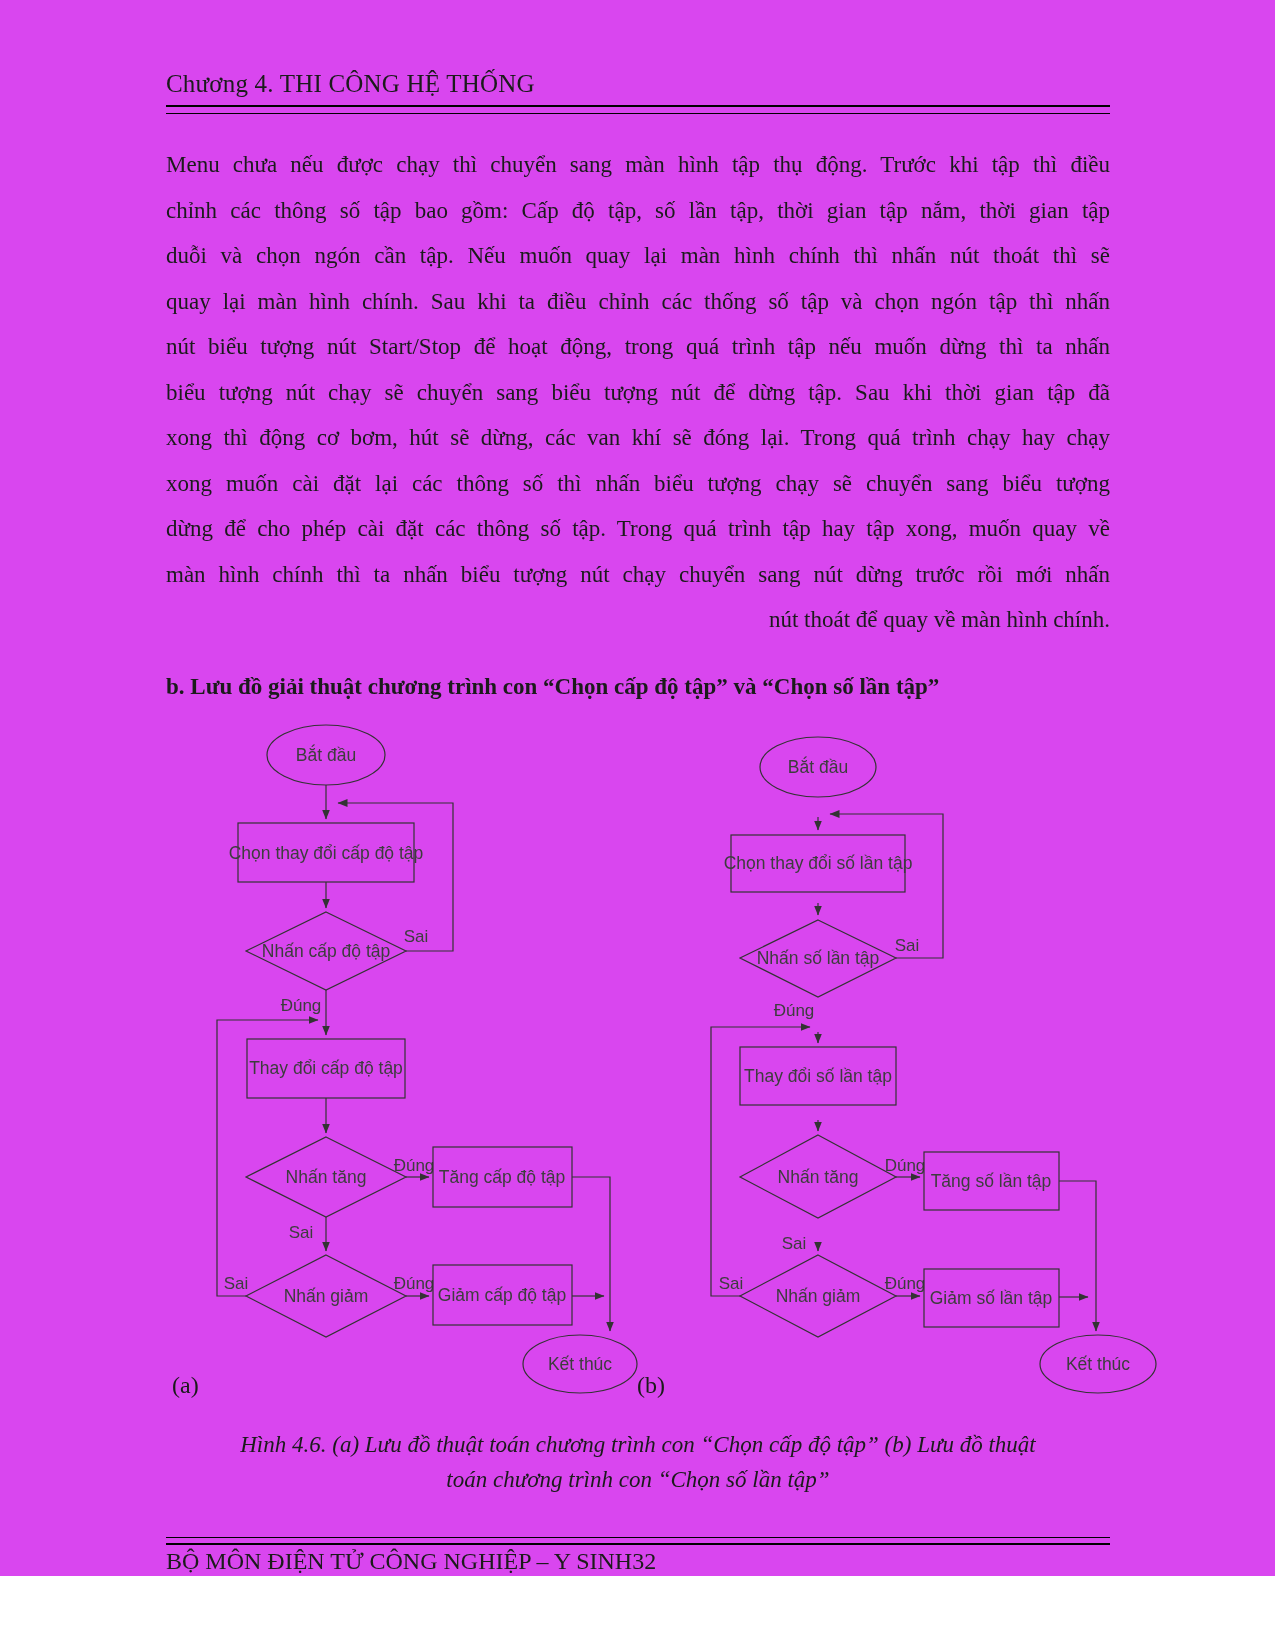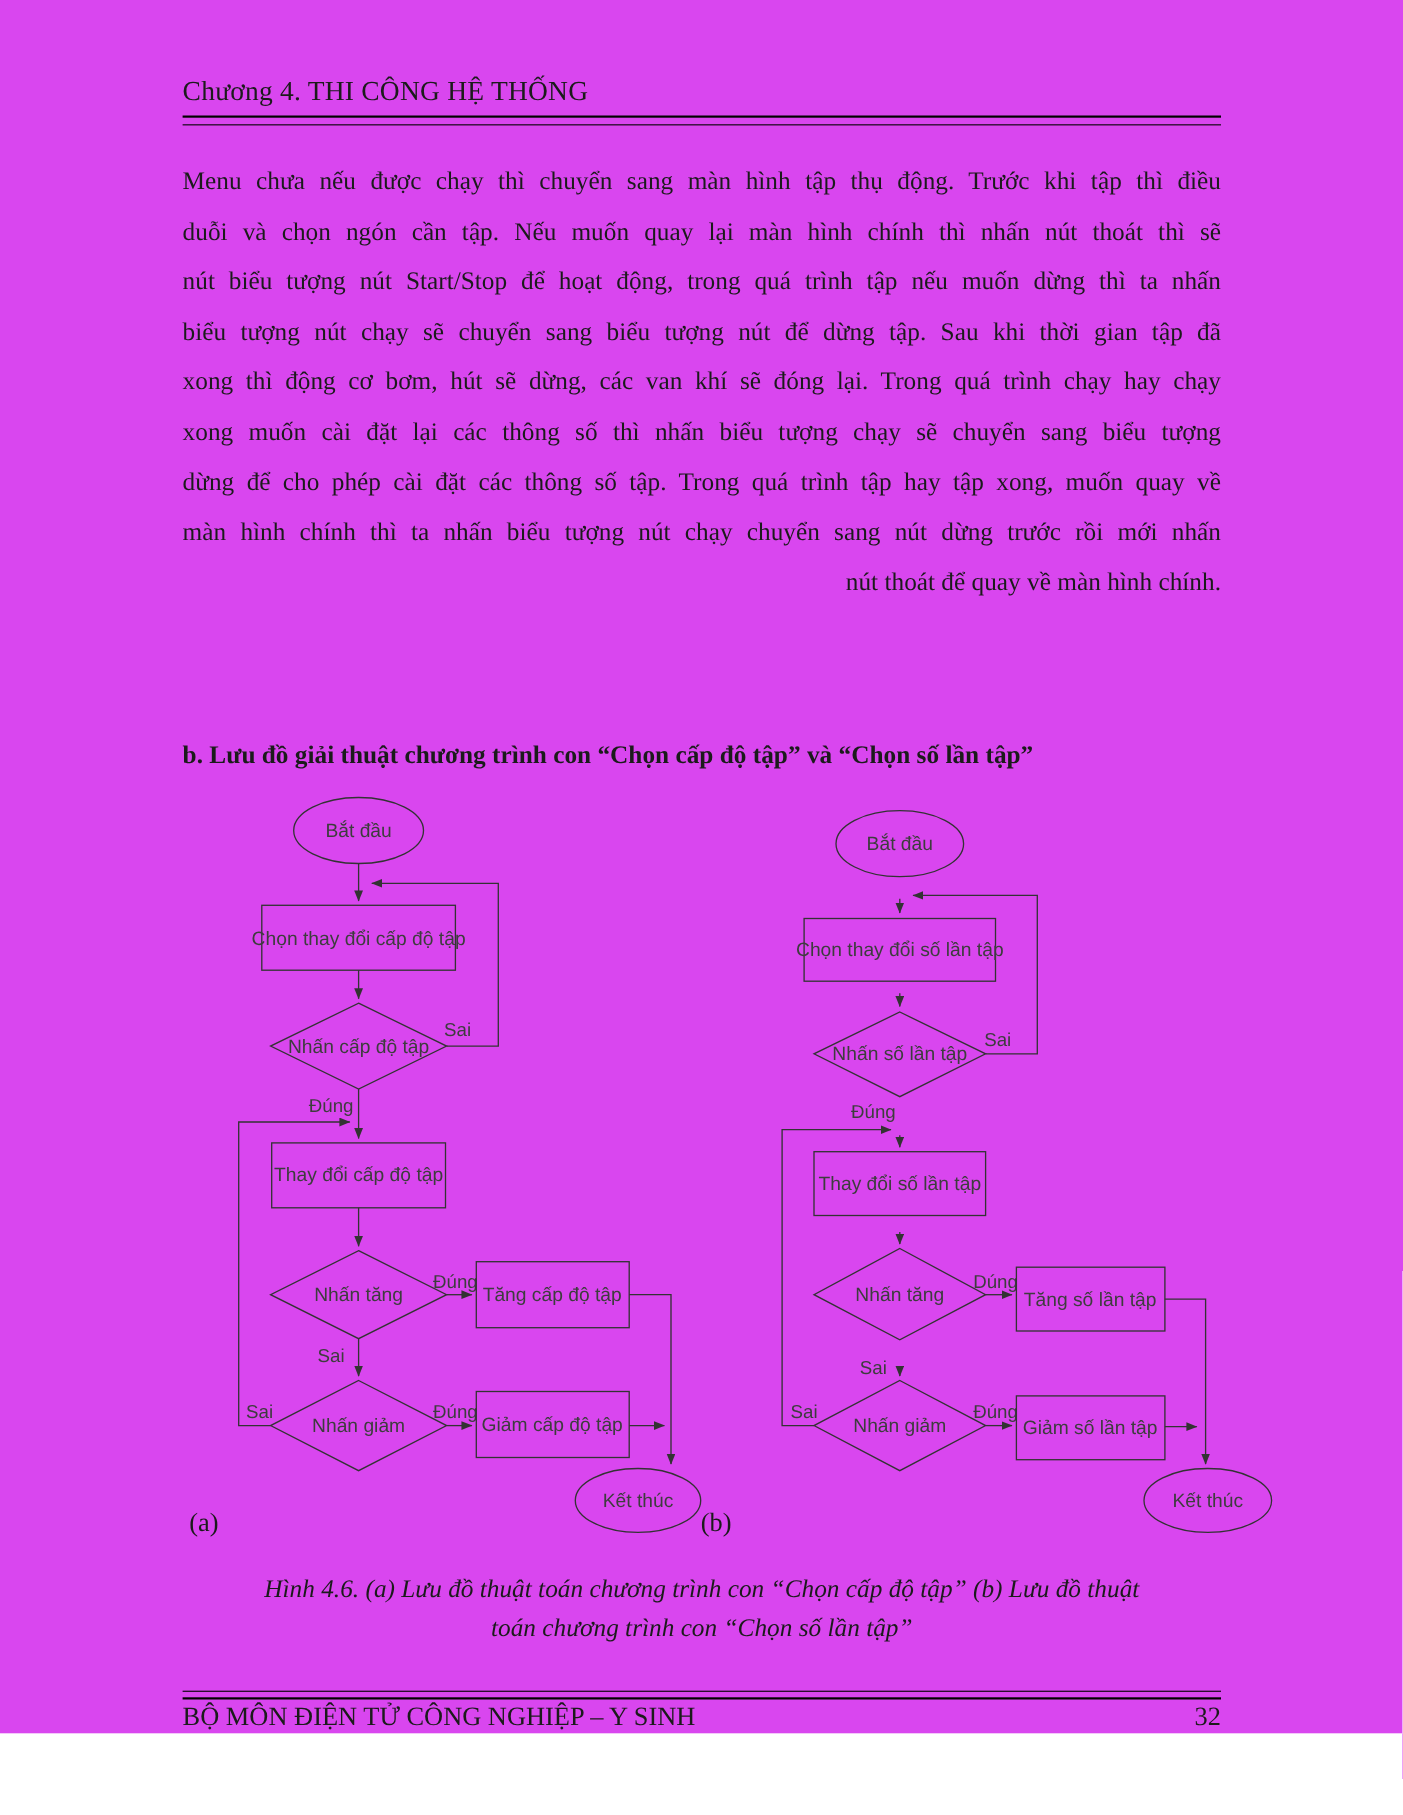--- a/index.html
+++ b/index.html
@@ -34,21 +34,21 @@
   .caption{
     left:166px;top:1427px;width:944px;
     font-size:23px;font-style:italic;line-height:35px;text-align:center;
   }
   .footer-rule{
     left:166px;top:1537px;width:944px;height:5px;
     border-top:1.5px solid #000;border-bottom:2.5px solid #000;
   }
   .footer-row{
     left:166px;top:1548px;width:944px;
-    display:flex;justify-content:space-between;align-items:baseline;
+    display:flex;align-items:baseline;
     font-size:24px;
   }
   svg.flow{position:absolute;left:0;top:0;pointer-events:none;}
   svg.flow .shape{fill:none;stroke:#333333;stroke-width:1.2px;}
   svg.flow .conn{fill:none;stroke:#333333;stroke-width:1.2px;}
   svg.flow text{
     font-family:"Liberation Sans", sans-serif;
     fill:#3d3d3d;font-size:17.5px;text-anchor:middle;
   }
   svg.flow text.edge{font-size:17px;}
@@ -56,21 +56,23 @@
 </head>
 <body>
 
 <div class="page">
 
   <div class="abs header-title">Chương 4. THI CÔNG HỆ THỐNG</div>
   <div class="abs header-rule"></div>
 
   <div class="abs body-text">
     <div class="jline">Menu chưa nếu được chạy thì chuyển sang màn hình tập thụ động. Trước khi tập thì điều</div>
+    <div class="jline">chỉnh các thông số tập bao gồm: Cấp độ tập, số lần tập, thời gian tập nắm, thời gian tập</div>
     <div class="jline">duỗi và chọn ngón cần tập. Nếu muốn quay lại màn hình chính thì nhấn nút thoát thì sẽ</div>
+    <div class="jline">quay lại màn hình chính. Sau khi ta điều chỉnh các thống số tập và chọn ngón tập thì nhấn</div>
     <div class="jline">nút biểu tượng nút Start/Stop để hoạt động, trong quá trình tập nếu muốn dừng thì ta nhấn</div>
     <div class="jline">biểu tượng nút chạy sẽ chuyển sang biểu tượng nút để dừng tập. Sau khi thời gian tập đã</div>
     <div class="jline">xong thì động cơ bơm, hút sẽ dừng, các van khí sẽ đóng lại. Trong quá trình chạy hay chạy</div>
     <div class="jline">xong muốn cài đặt lại các thông số thì nhấn biểu tượng chạy sẽ chuyển sang biểu tượng</div>
     <div class="jline">dừng để cho phép cài đặt các thông số tập. Trong quá trình tập hay tập xong, muốn quay về</div>
     <div class="jline">màn hình chính thì ta nhấn biểu tượng nút chạy chuyển sang nút dừng trước rồi mới nhấn</div>
     <div class="lastline">nút thoát để quay về màn hình chính.</div>
   </div>
 
   <div class="abs subheading">b. Lưu đồ giải thuật chương trình con “Chọn cấp độ tập” và “Chọn số lần tập”</div>

